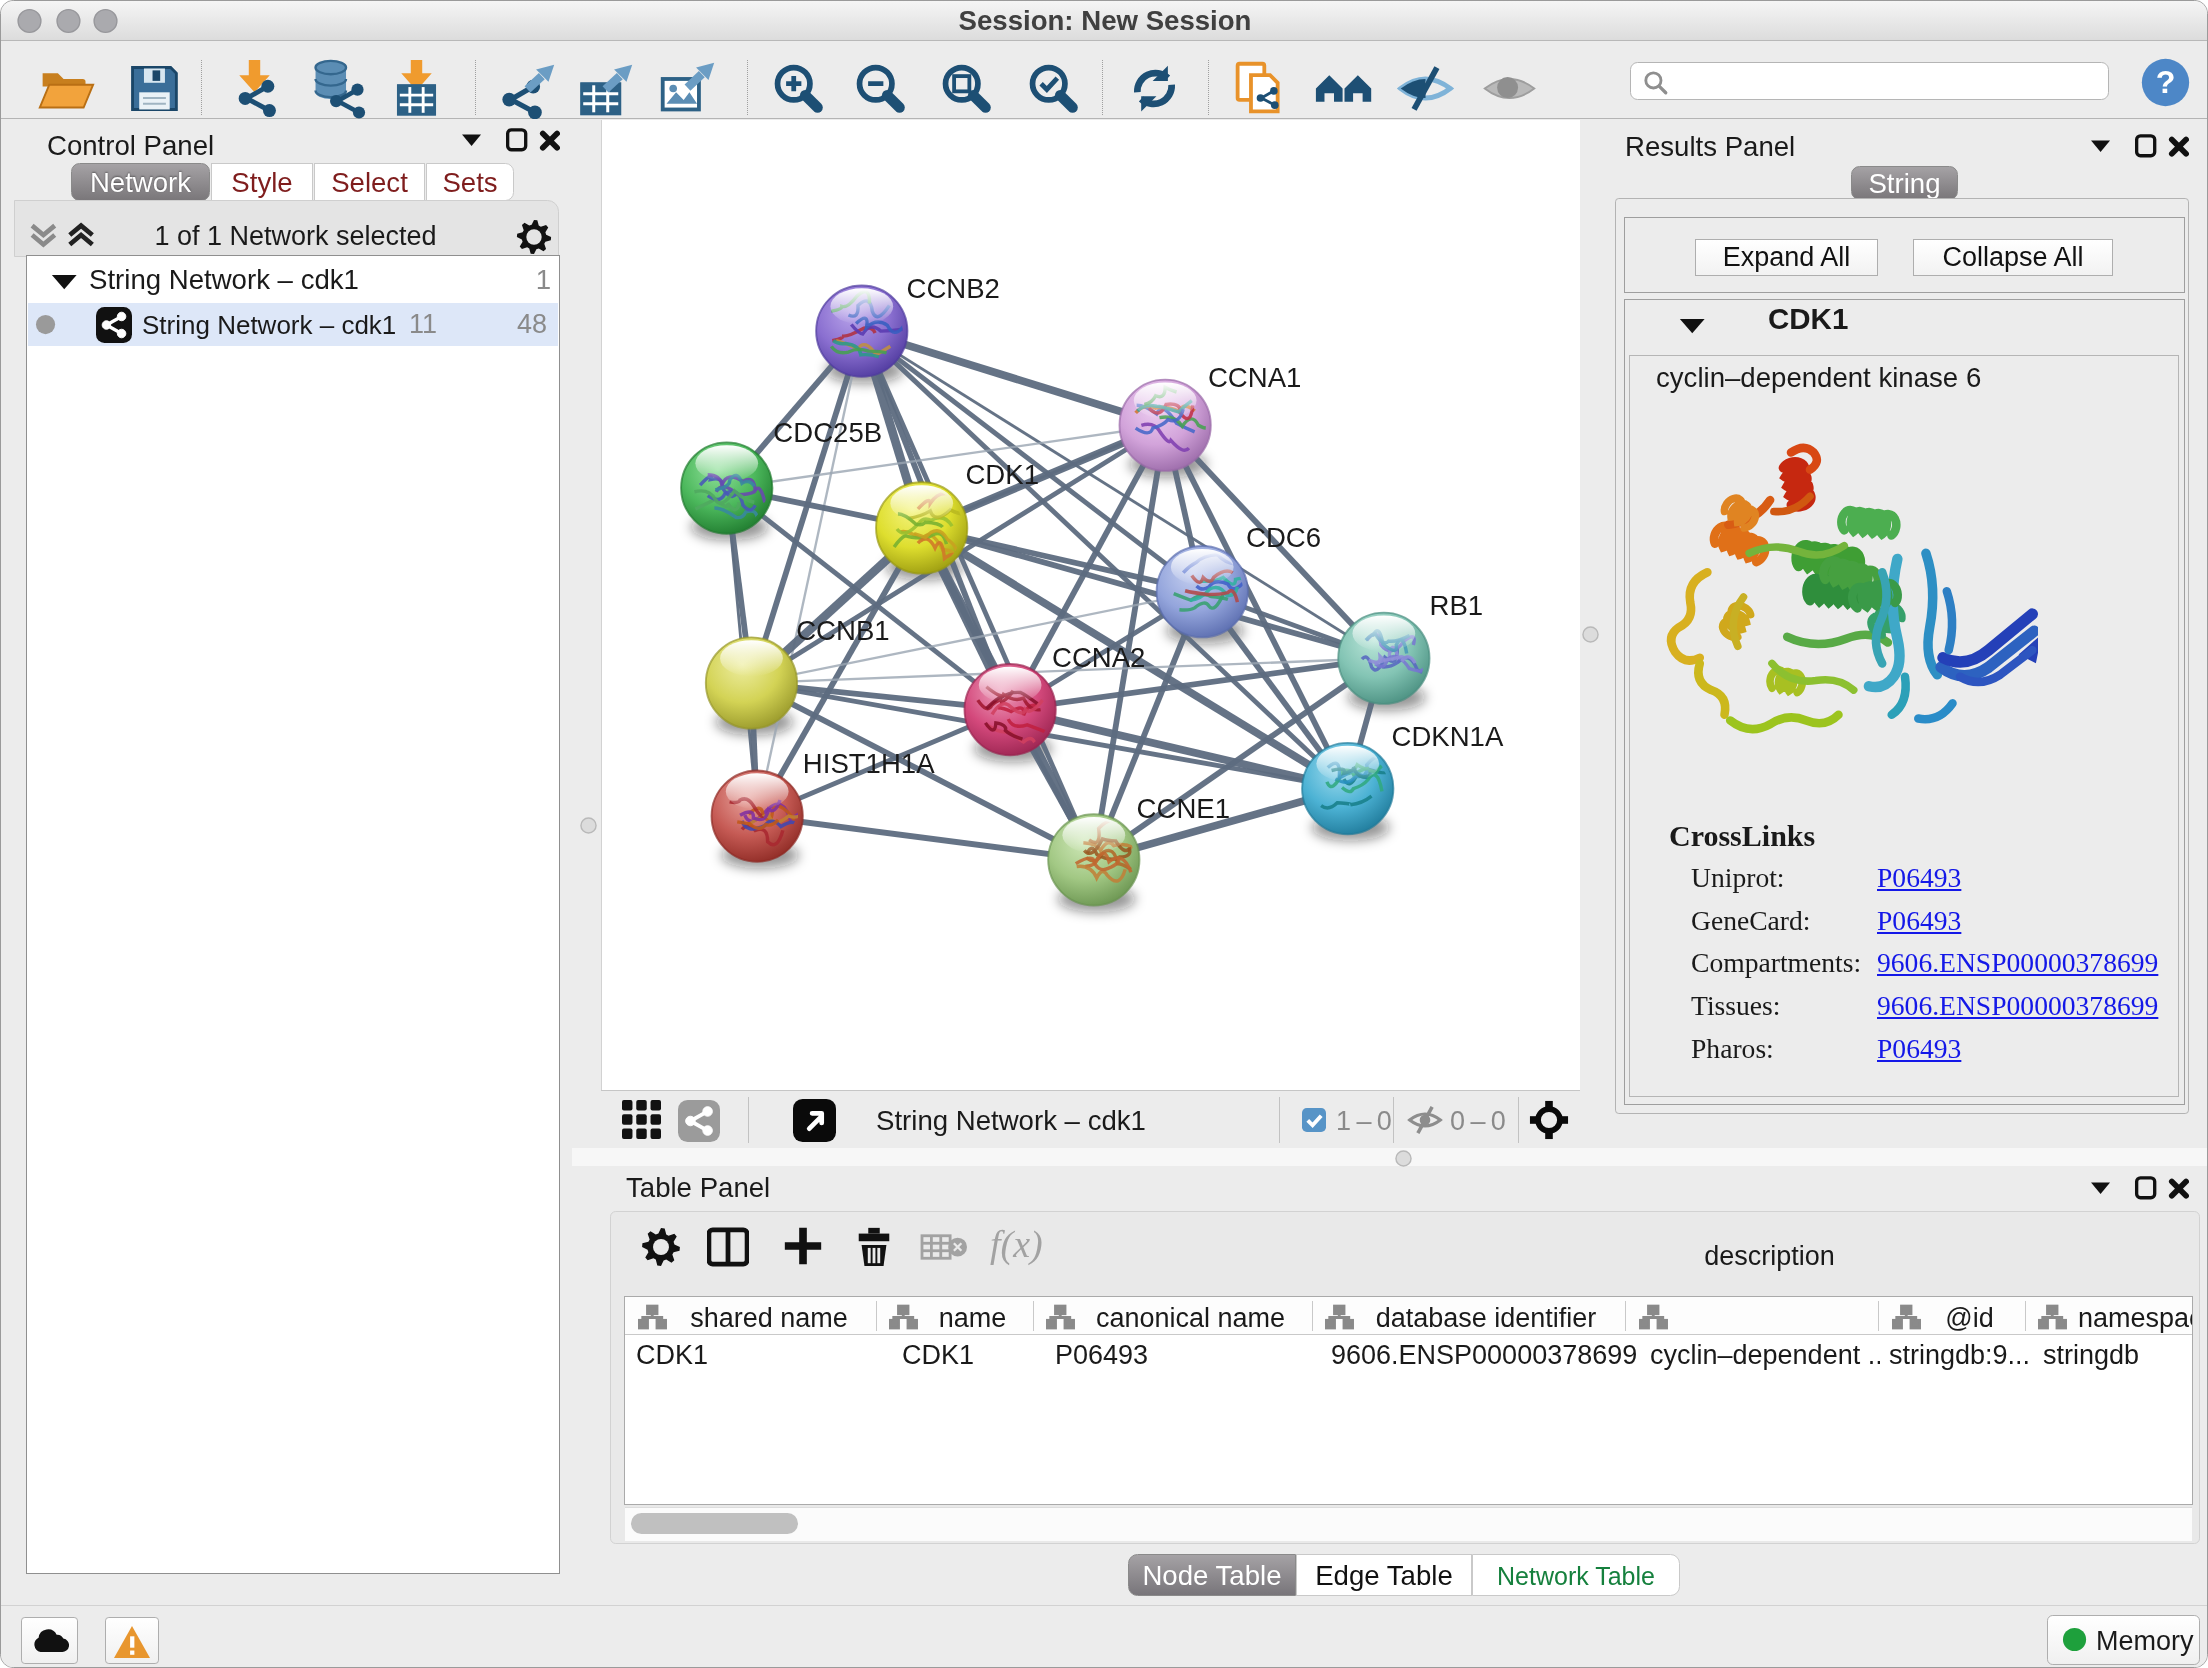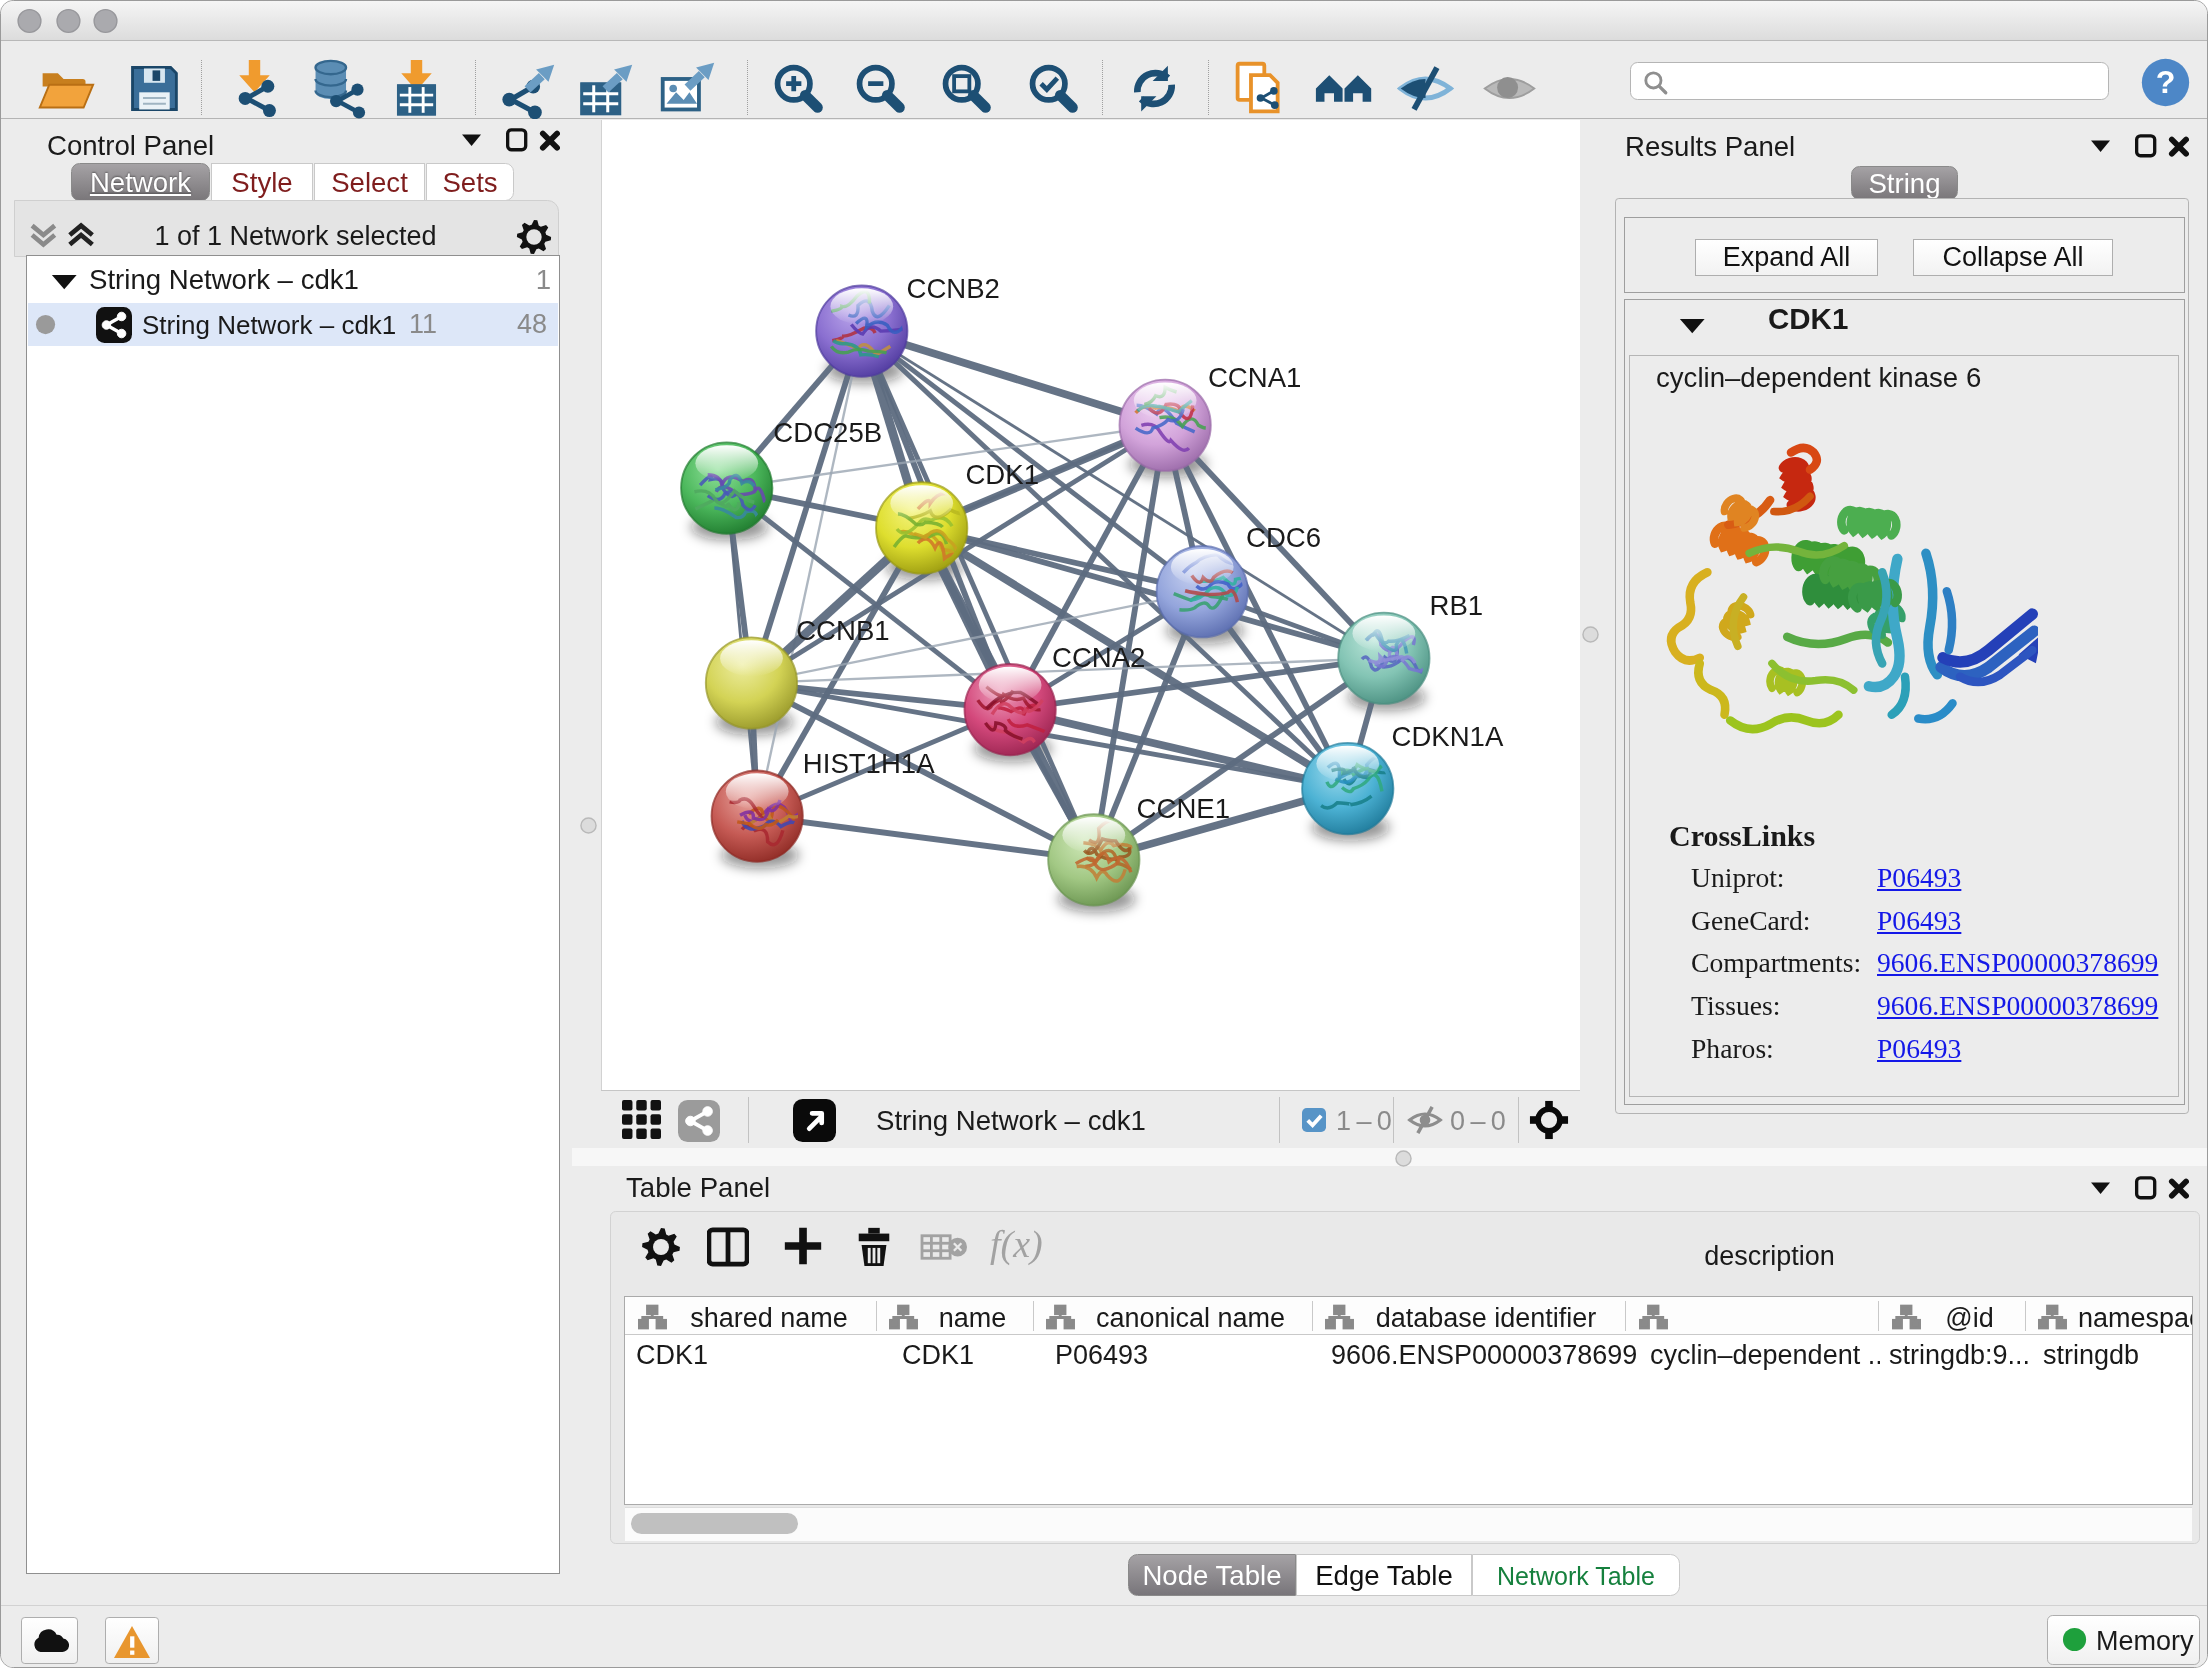--- a/index.html
+++ b/index.html
@@ -4,32 +4,33 @@
 html,body{margin:0;padding:0;background:#fff;width:2208px;height:1668px;}
 *{font-family:"Liberation Sans",sans-serif;box-sizing:border-box;}
 #win{position:absolute;left:0;top:0;width:2208px;height:1668px;background:#ececec;
  border-radius:13.3px;overflow:hidden;border:1px solid #9a9a9a;}
 .abs{position:absolute;}
 .txt{position:absolute;white-space:nowrap;color:#1a1a1a;}
 .gray{color:#8a8a8a;}
 .vline{position:absolute;width:0;border-left:1.9px dotted #9f9f9f;}
 .tab{position:absolute;top:162px;height:38px;line-height:38px;text-align:center;
  font-size:27.6px;background:#fff;color:#7f1d1d;border:1px solid #c9c9c9;}
-.tabsel{background:linear-gradient(#a5a2a5,#7a777a);color:#fff;text-shadow:0 -1px 1.9px rgba(0,0,0,.4);border:1px solid #8a8a8a;text-decoration:underline;}
+.tabsel{background:linear-gradient(#a5a2a5,#7a777a);color:#fff;text-shadow:0 -1px 1.9px rgba(0,0,0,.4);border:1px solid #8a8a8a;}
 .btn{position:absolute;background:linear-gradient(#ffffff,#f2f2f2);border:1px solid #aeaeae;
  border-radius:0;text-align:center;font-size:27px;color:#111;}
 </style></head><body>
 <div id="win">
 
 <div class="abs" style="left:0;top:0;width:2208px;height:40px;background:linear-gradient(#f5f5f5,#dcdcdc);border-bottom:1.9px solid #b8b8b8;"></div>
 <svg class="abs" style="left:0;top:0" width="152" height="40" viewBox="0 0 160 42">
  <circle cx="30" cy="21" r="12" fill="#aaaaae" stroke="#98989c" stroke-width="1.5"></circle>
  <circle cx="71" cy="21" r="12" fill="#aaaaae" stroke="#98989c" stroke-width="1.5"></circle>
  <circle cx="110" cy="21" r="12" fill="#aaaaae" stroke="#98989c" stroke-width="1.5"></circle>
 </svg>
+<div class="txt" style="left:0;top:3.8px;width:2208px;text-align:center;font-size:27.6px;font-weight:bold;color:#404040;">Session: New Session</div>
 <div class="abs" style="left:0;top:40px;width:2208px;height:78px;background:#ececec;border-bottom:1.9px solid #b4b4b4;"></div>
 <svg class="abs" style="left:34px;top:57px" width="61" height="61" viewBox="0 0 64 64">
       <path d="M8 16 h16 l6 6 h20 a3 3 0 0 1 3 3 v5 H8z" fill="#c87f1e"></path>
       <path d="M5 52 L15 28 H61 L51 52 Z" fill="#f2a33c"></path>
       <path d="M5 52 L15 28 H61 L51 52 Z" fill="none" stroke="#b96f14" stroke-width="2"></path>
     </svg>
 <svg class="abs" style="left:122px;top:57px" width="61" height="61" viewBox="0 0 64 64">
       <path d="M10 10 h40 l6 6 v38 h-46z" fill="#3a6e99" stroke="#1a4668" stroke-width="3"></path>
       <rect x="22" y="11" width="22" height="15" fill="#d7e6f0"></rect>
       <rect x="31" y="13" width="8" height="11" fill="#1a4668"></rect>

